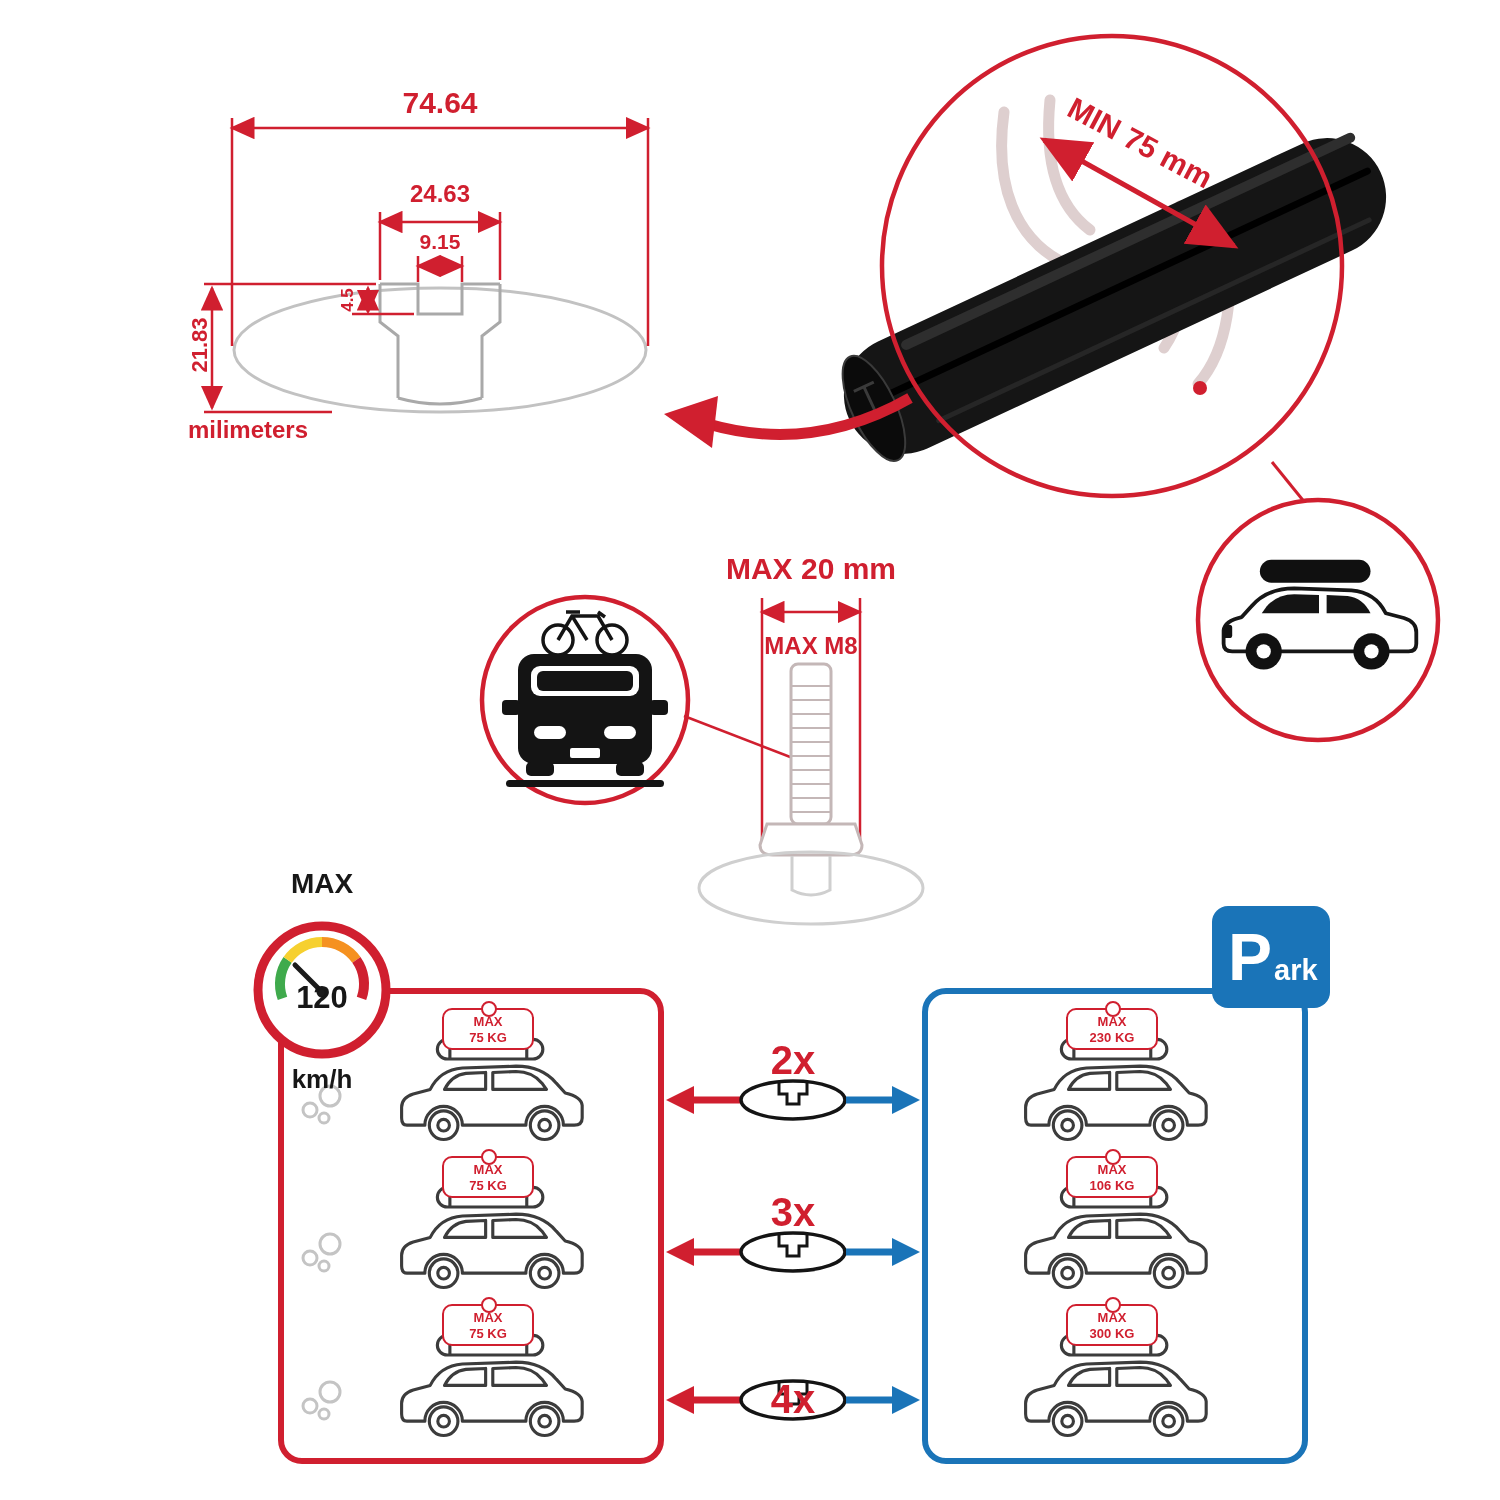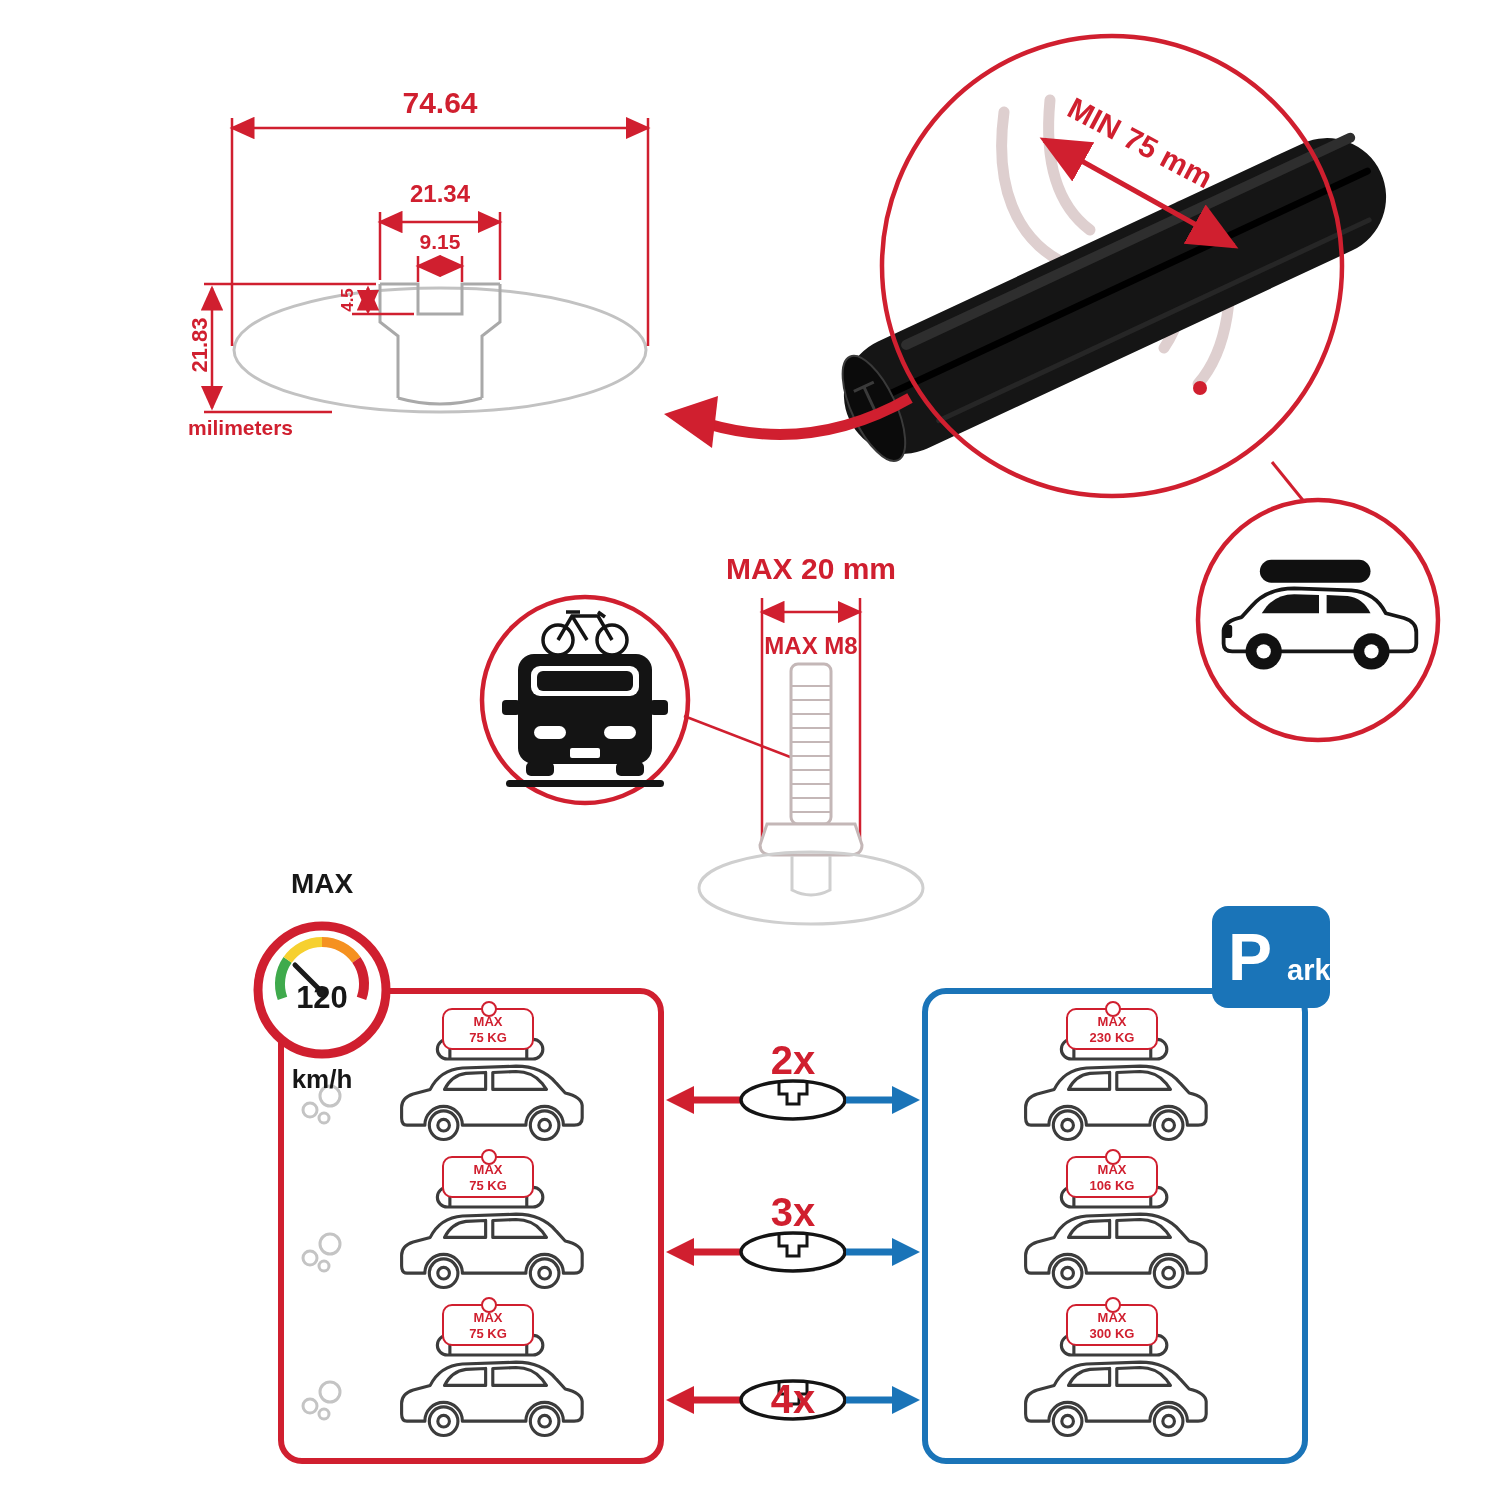--- a/index.html
+++ b/index.html
@@ -25,21 +25,21 @@
          border-radius:10px;background:#fff;padding:4px 2px 3px;color:#d01f2f;
          font-weight:bold;font-size:13px;line-height:1.2;z-index:2;}
   .badge::before{content:"";position:absolute;top:-9px;left:50%;margin-left:-7px;width:12px;
          height:12px;border:2.5px solid #d01f2f;border-radius:50%;background:#fff;}
   .badge span,.badge b{display:block;}
 
   
   .park-sign{position:absolute;left:1212px;top:906px;width:118px;height:102px;background:#1a74b8;
          border-radius:16px;z-index:3;display:flex;align-items:center;color:#fff;}
   .park-sign .p{font-size:66px;font-weight:bold;margin-left:16px;line-height:1;}
-  .park-sign .ark{font-size:29px;font-weight:bold;margin-top:26px;margin-left:15px;}
+  .park-sign .ark{font-size:29px;font-weight:bold;margin-top:26px;margin-left:2px;}
 
   
   .gauge-svg{position:absolute;left:244px;top:910px;z-index:3;}
   .gauge-label{z-index:4;}
 </style>
 </head>
 <body>
 
 <div id="canvas">
 
@@ -192,25 +192,25 @@
       <polygon points="666,1400 694,1386 694,1414" fill="#d01f2f"></polygon>
       <line x1="692" y1="1400" x2="740" y2="1400" stroke="#d01f2f" stroke-width="7"></line>
       <ellipse cx="793" cy="1400" rx="52" ry="19" fill="#fff" stroke="#141414" stroke-width="3.5"></ellipse>
       <path d="M779 1383 V1394 H787 V1404 H799 V1394 H807 V1383" stroke="#141414" stroke-width="3" fill="none"></path>
       <line x1="846" y1="1400" x2="894" y2="1400" stroke="#1a74b8" stroke-width="7"></line>
       <polygon points="920,1400 892,1386 892,1414" fill="#1a74b8"></polygon>
     </g>
   </svg>
 
   <div class="label center" style="left:355px;top:86px;width:170px;font-size:30px;">74.64</div>
-  <div class="label center" style="left:380px;top:180px;width:120px;font-size:24px;">21.34</div>
+  <div class="label center" style="left:380px;top:180px;width:120px;font-size:24px;">24.63</div>
   <div class="label center" style="left:390px;top:230px;width:100px;font-size:21px;">9.15</div>
   <div class="label center rot-ccw" style="left:318px;top:290px;width:60px;font-size:17px;">4.5</div>
   <div class="label center rot-ccw" style="left:140px;top:332px;width:120px;font-size:22px;">21.83</div>
-  <div class="label" style="left:188px;top:416px;font-size:21px;">milimeters</div>
+  <div class="label" style="left:188px;top:416px;font-size:24px;">milimeters</div>
 
   <div class="label center rot-min" style="left:1040px;top:126px;width:200px;font-size:30px;">MIN 75 mm</div>
 
   <div class="label center" style="left:724px;top:552px;width:174px;font-size:30px;">MAX 20 mm</div>
   <div class="label center" style="left:736px;top:632px;width:150px;font-size:24px;">MAX M8</div>
 
   <div class="label center dark gauge-label" style="left:244px;top:868px;width:156px;font-size:28px;">MAX</div>
   <div class="label center dark gauge-label" style="left:244px;top:980px;width:156px;font-size:31px;">120</div>
   <div class="label center dark gauge-label" style="left:244px;top:1064px;width:156px;font-size:26px;">km/h</div>
 

